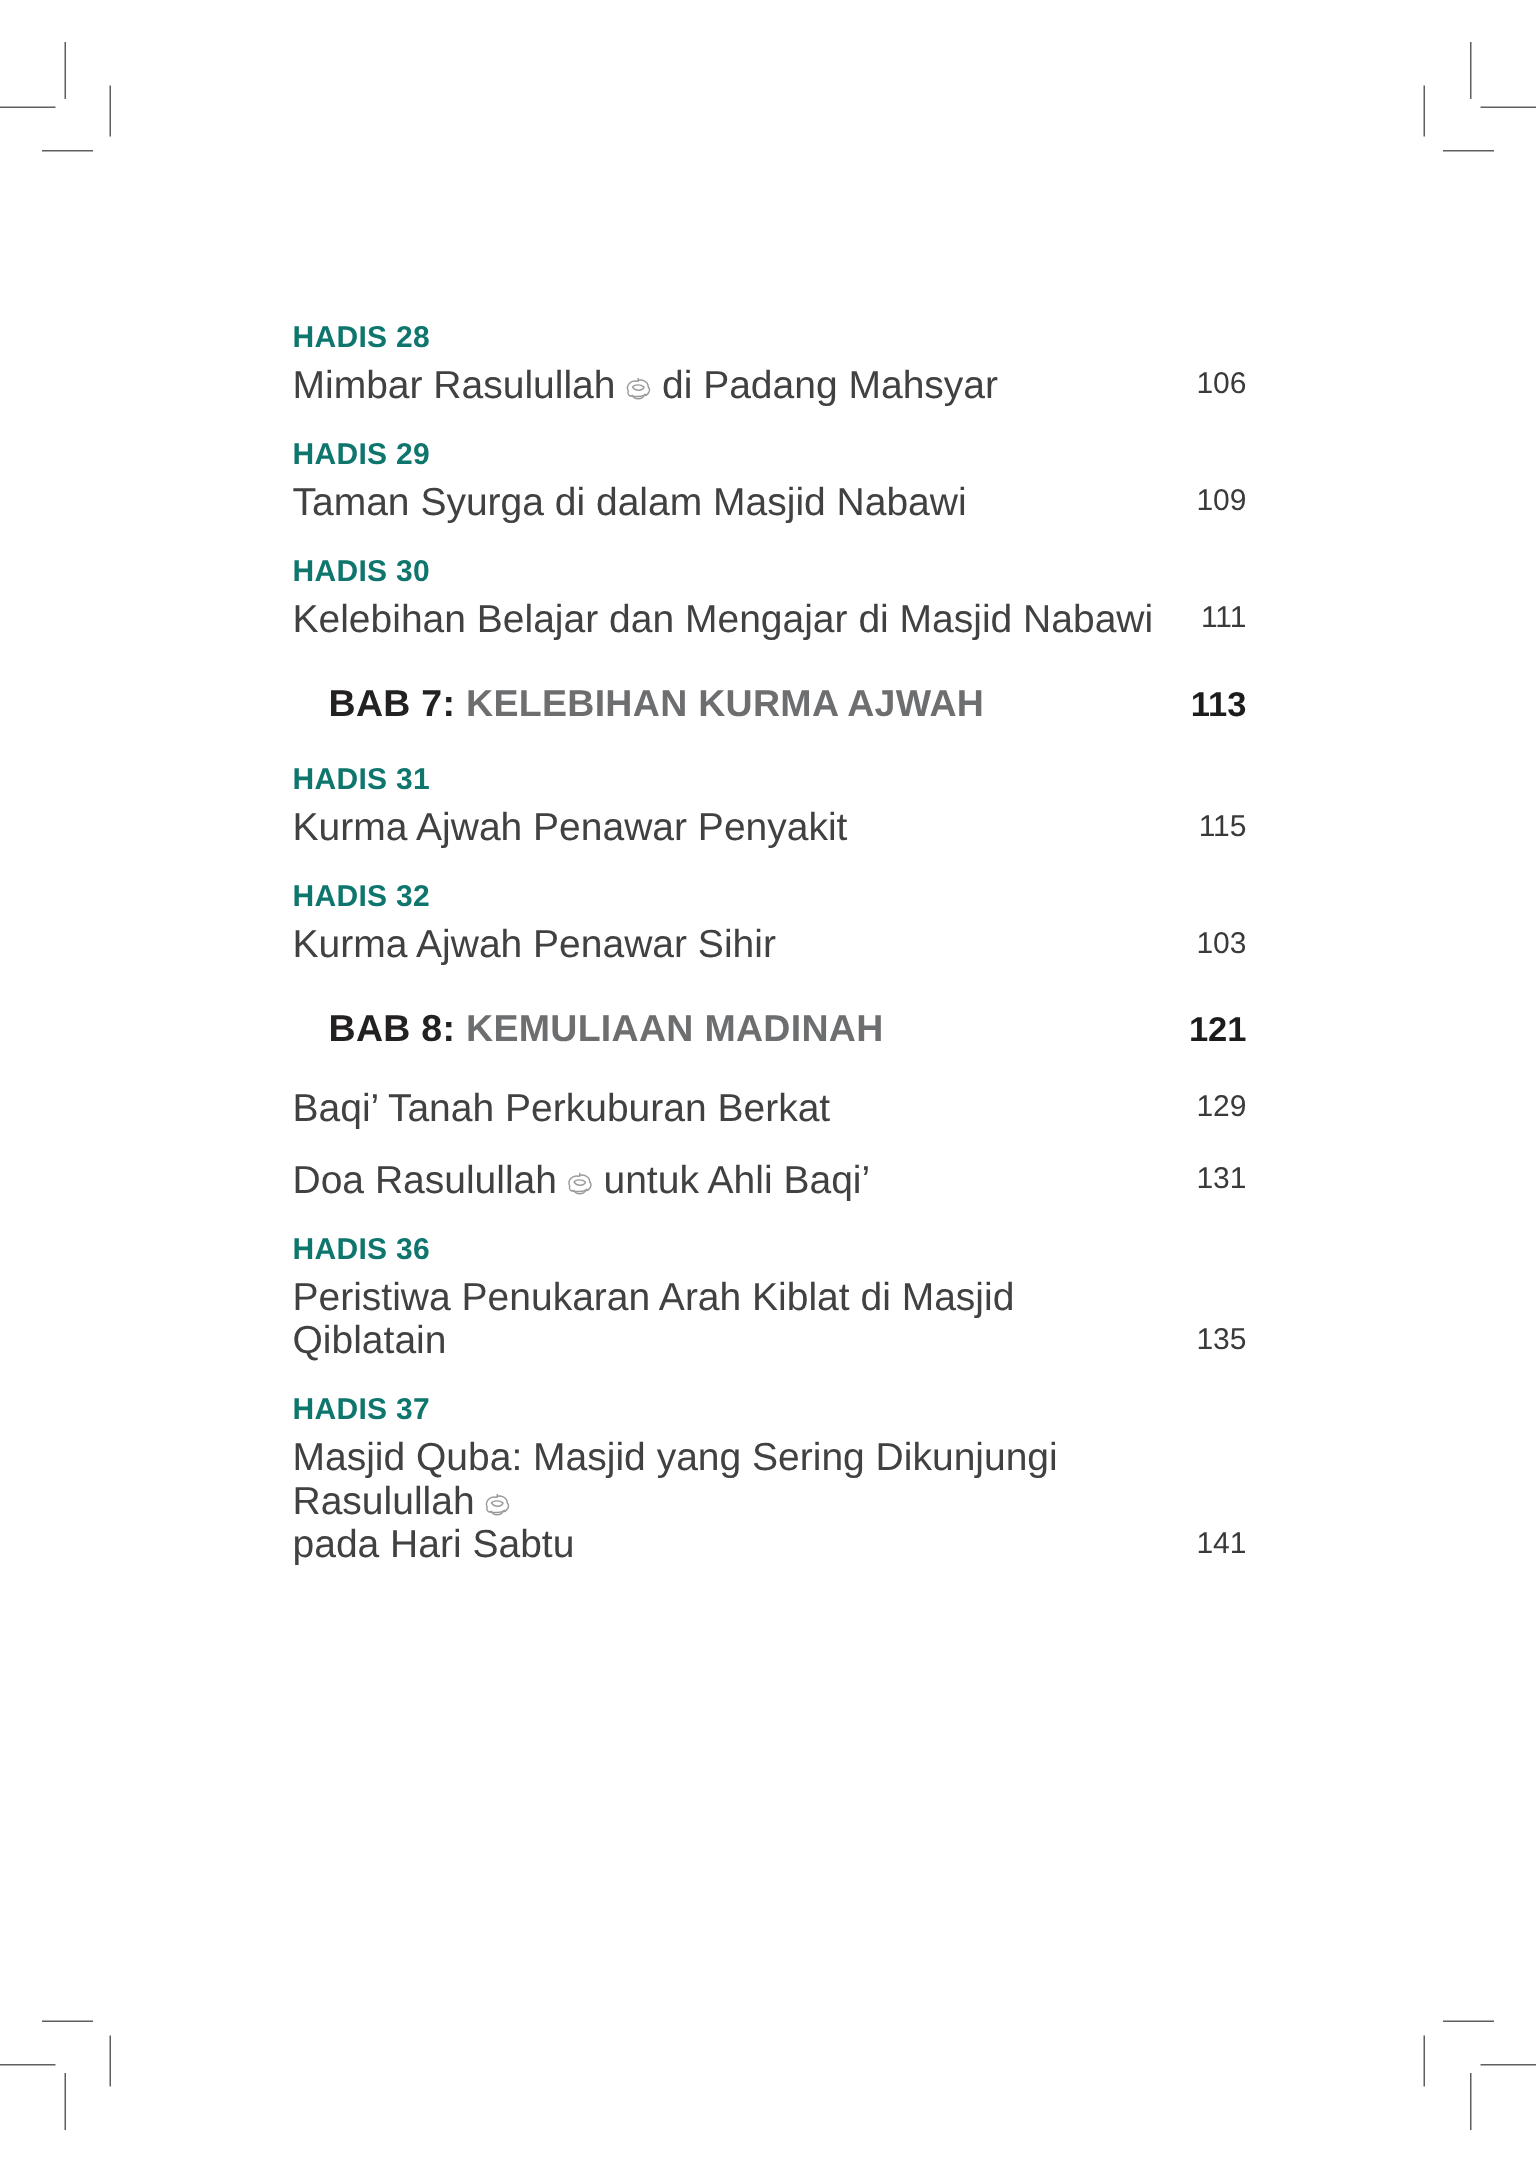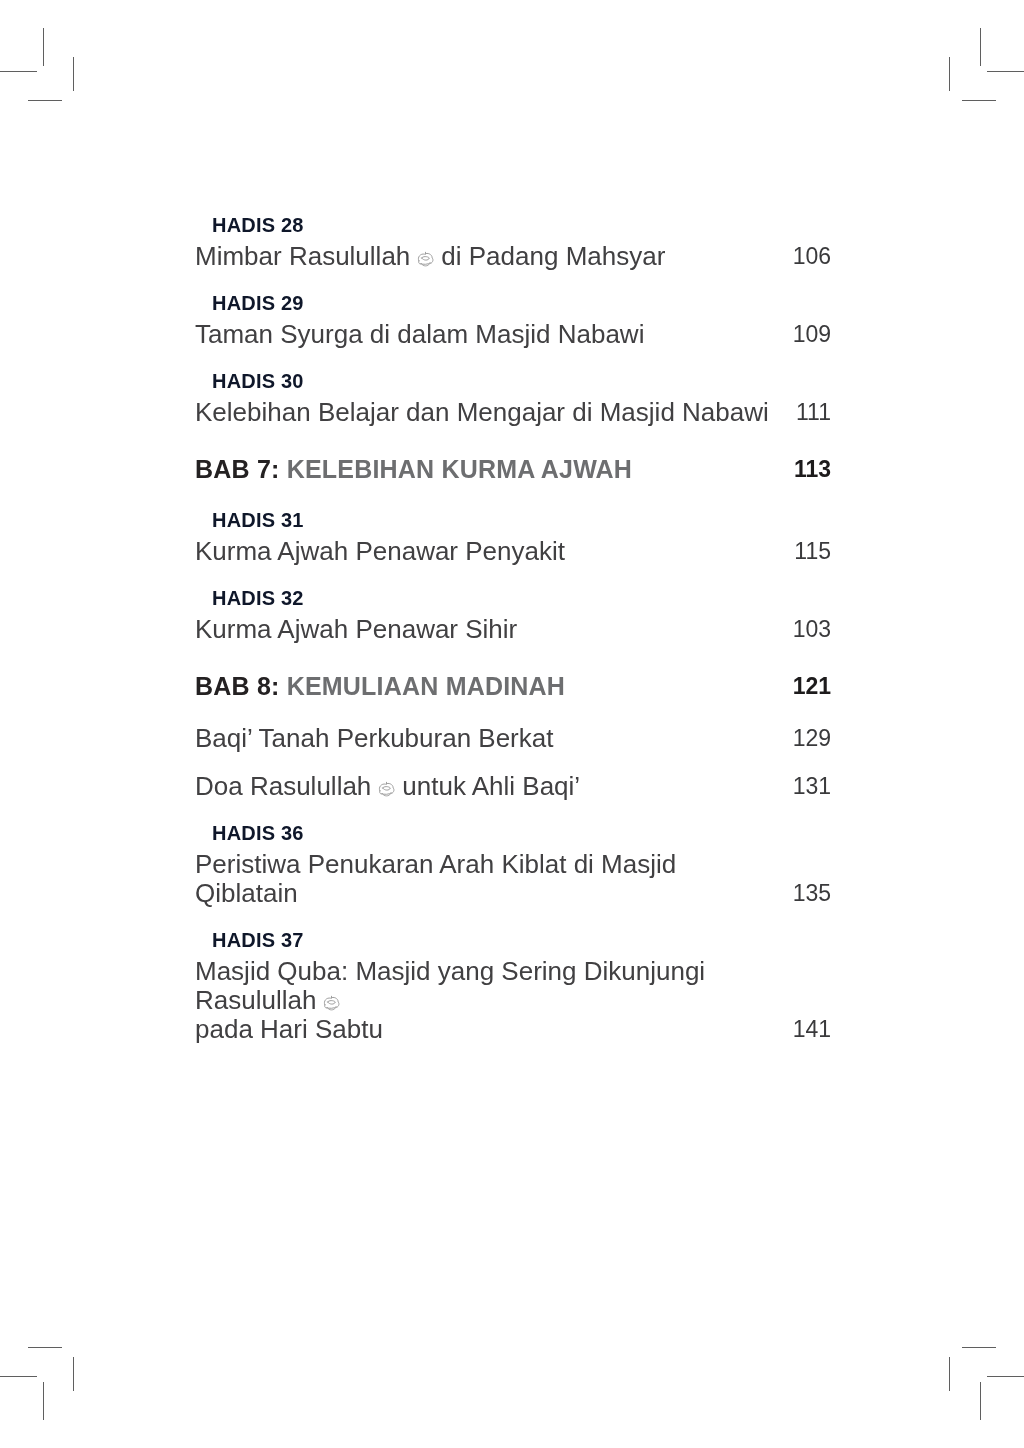--- a/index.html
+++ b/index.html
@@ -26,49 +26,49 @@
   .toc {
     position: absolute;
     left: 195px;
     top: 212px;
     width: 636px;
   }
   .entry { margin-bottom: 19px; }
   .heading {
     font-size: 20px;
     font-weight: bold;
-    color: #0f172a;
+    color: #0f766e;
     line-height: 27px;
     margin-bottom: 3px;
     letter-spacing: 0.2px;
-    margin-left: 17px;
   }
   .row {
     display: flex;
     justify-content: space-between;
     align-items: flex-end;
   }
   .title {
     font-size: 26px;
     line-height: 29px;
     color: #414042;
   }
   .pagenum {
-    font-size: 23px;
+    font-size: 20px;
     line-height: 29px;
     color: #3a3a3c;
     white-space: nowrap;
     padding-left: 24px;
   }
   .entry.bab { margin-top: 25px; margin-bottom: 21px; }
   .bab-line {
     font-size: 25px;
     font-weight: bold;
     line-height: 34px;
     letter-spacing: 0.2px;
+    margin-left: 24px;
   }
   .bab-prefix { color: #242122; }
   .bab-name   { color: #6d6e70; }
   .entry.bab .pagenum {
     font-weight: bold;
     color: #1d1b1c;
     font-size: 23px;
     line-height: 34px;
   }
 

